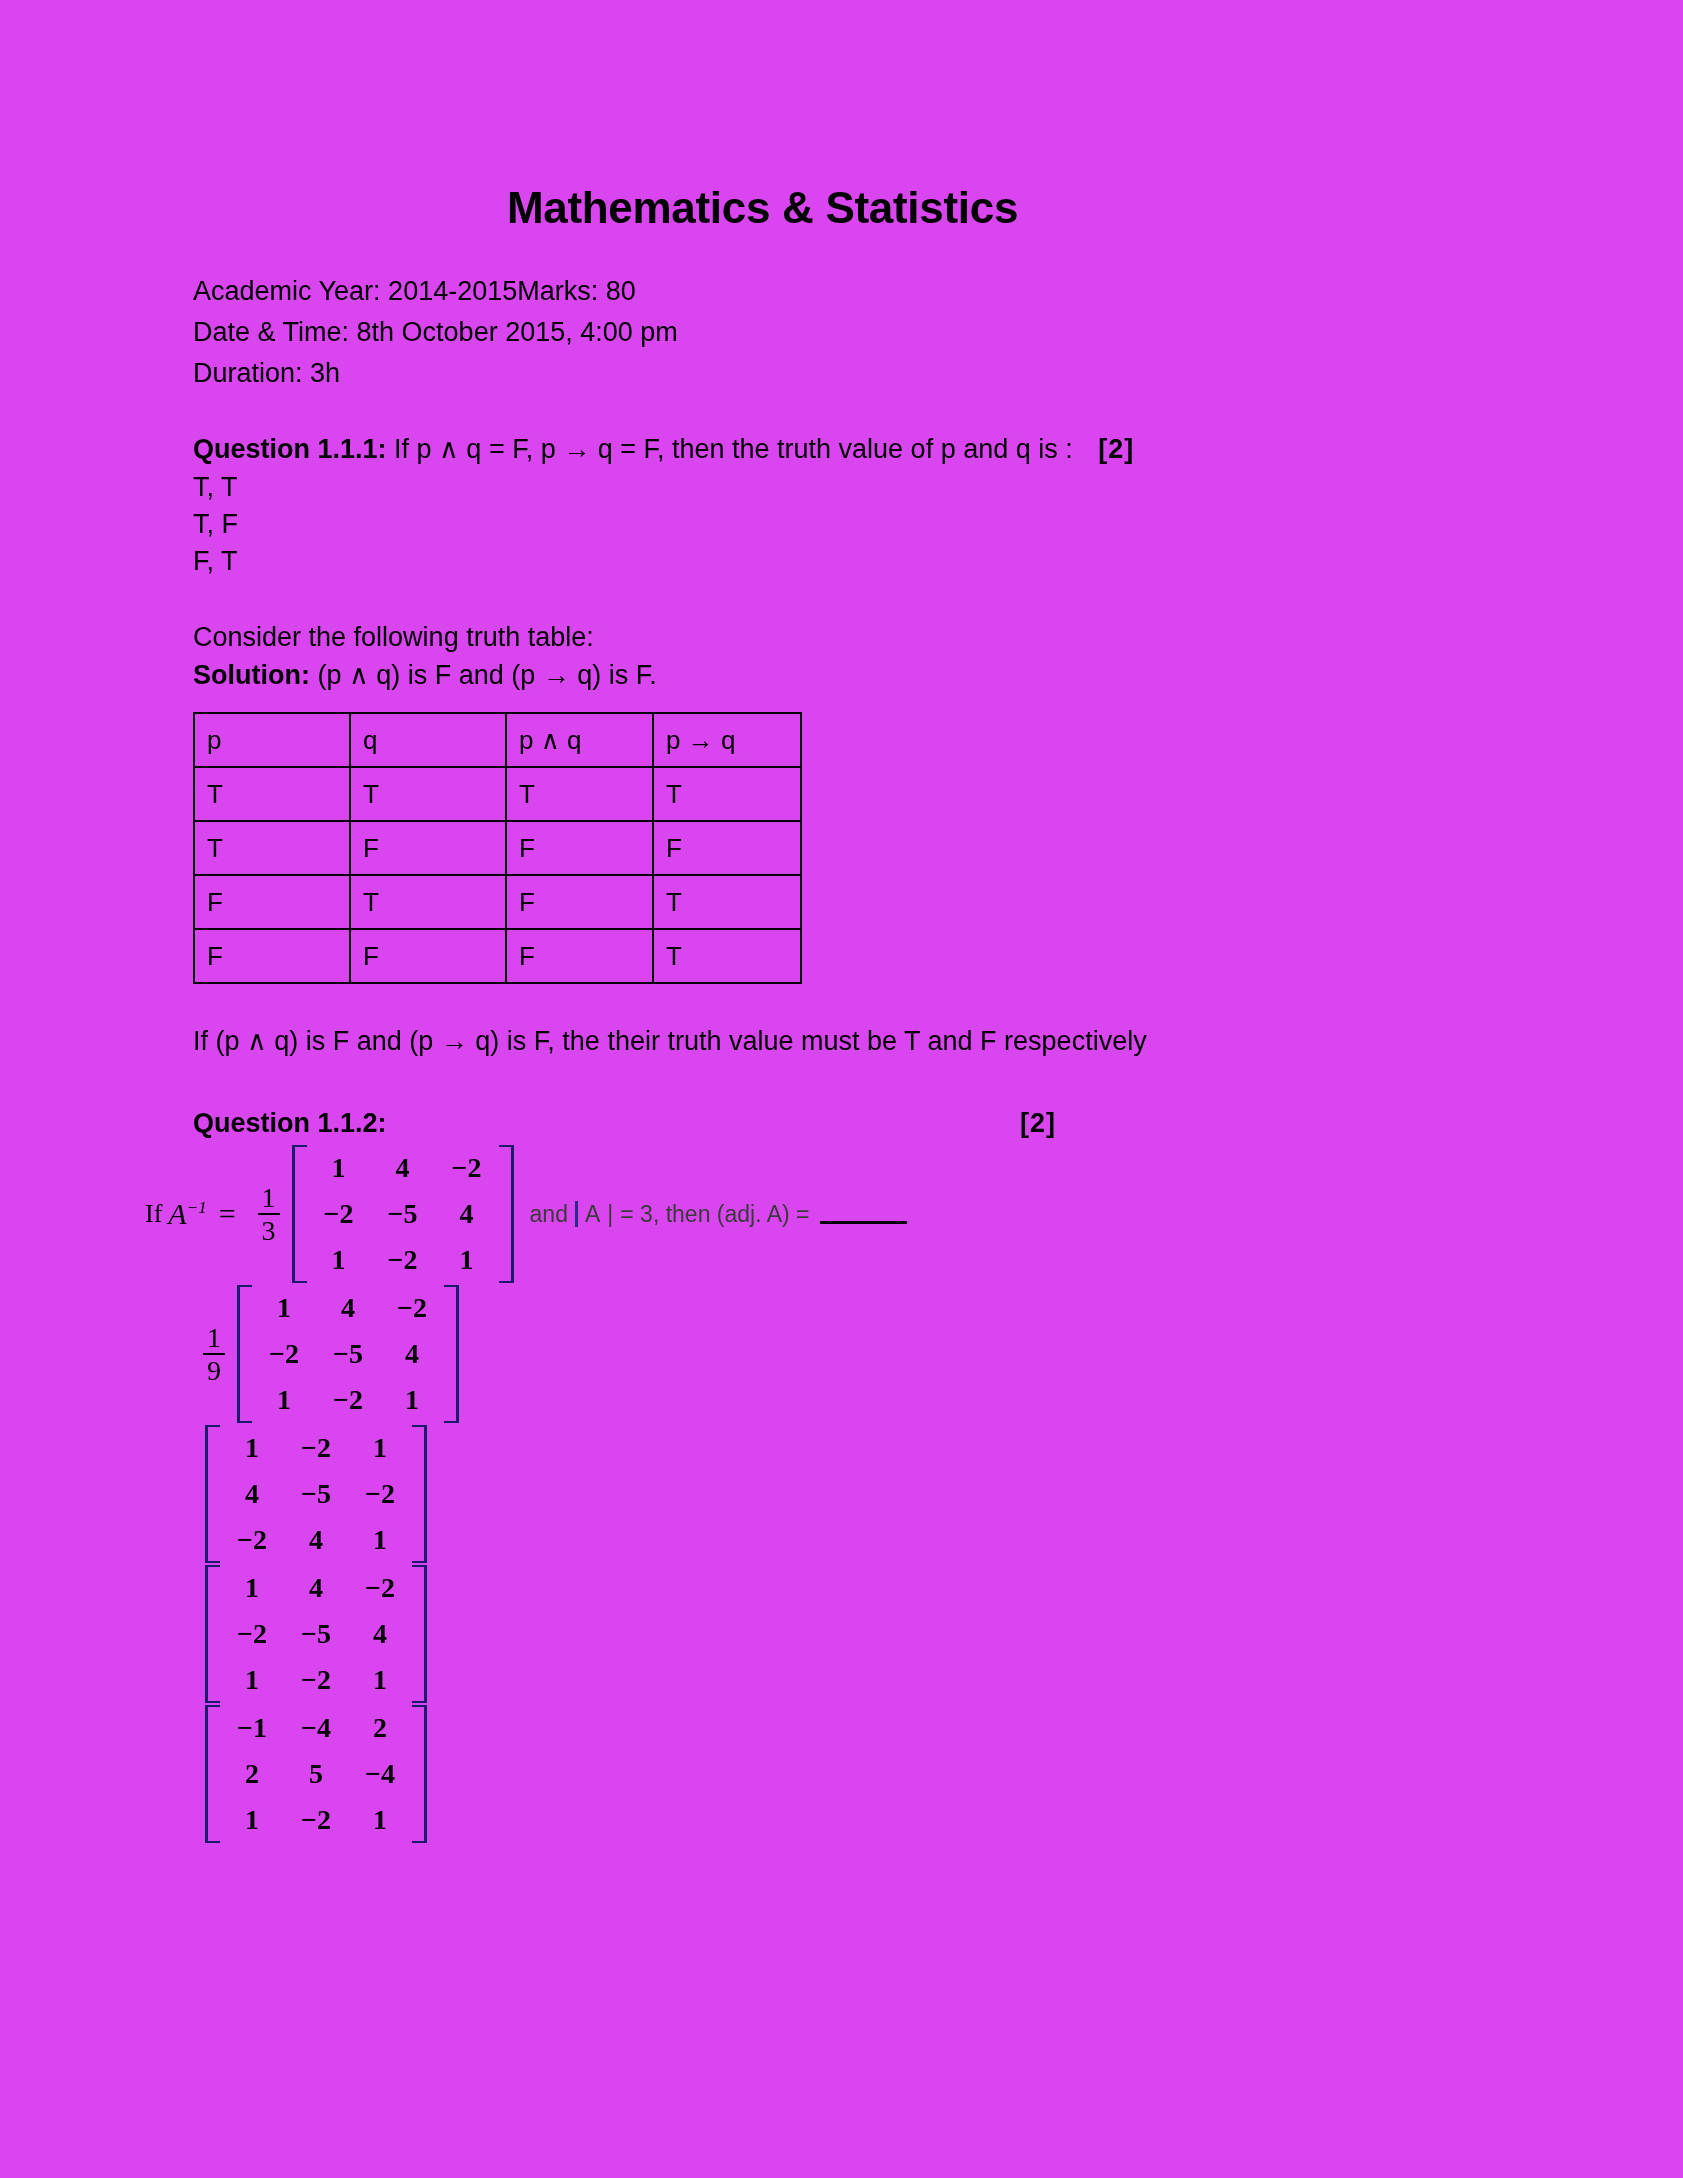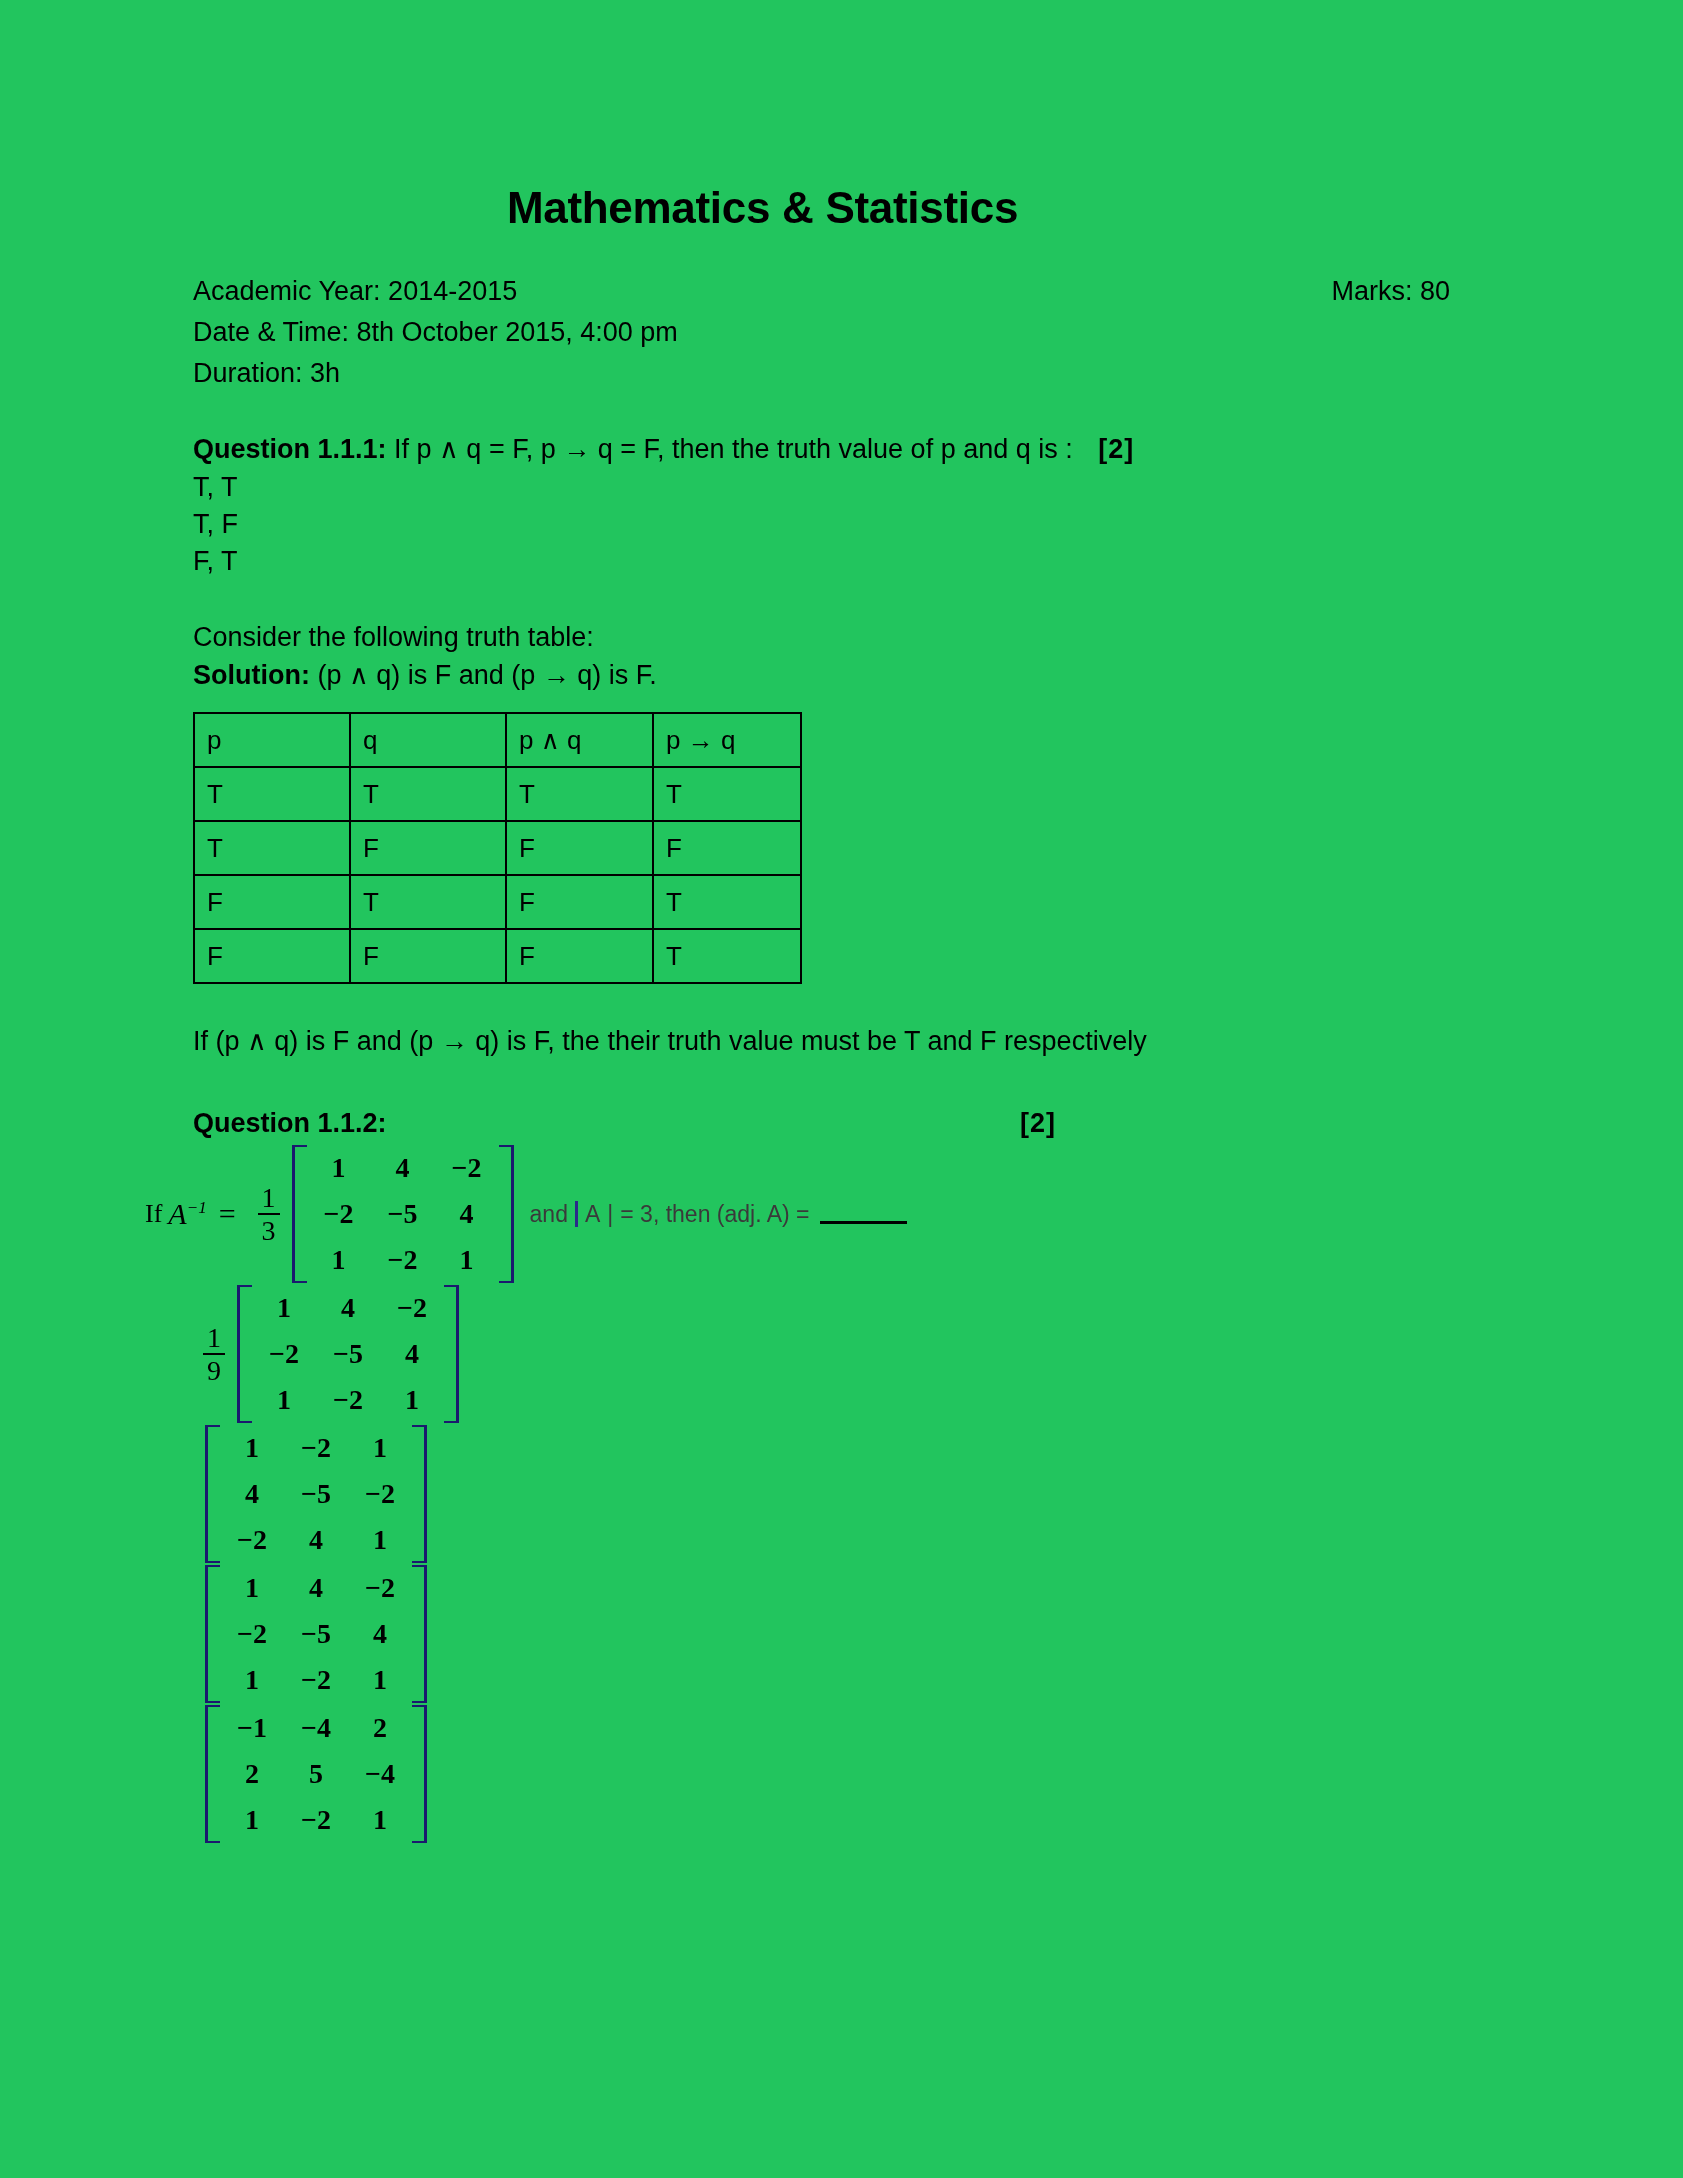--- a/index.html
+++ b/index.html
@@ -13,21 +13,21 @@
     position: relative;
     font-family: "Liberation Sans", sans-serif;
     color: #000000;
     overflow: hidden;
   }
   .page {
     position: absolute;
     left: 0; top: 0;
     width: 1683px;
     height: 2178px;
-    background: #22c55e;
+    background: #d946ef;
   }
   .content {
     position: absolute;
     left: 193px;
     top: 0;
     width: 1287px;
   }
 
   
   .doc-title {
@@ -42,21 +42,21 @@
 
   
   .meta {
     margin-top: 38px;
     width: 1257px;
     font-size: 27px;
     line-height: 41px;
   }
   .meta-row {
     display: flex;
-    justify-content: space-between;
+    justify-content: flex-start;
     align-items: baseline;
   }
   .meta-left { white-space: nowrap; }
   .meta-right { white-space: nowrap; }
 
   
   .q-head {
     display: flex;
     font-size: 27px;
     font-weight: bold;

